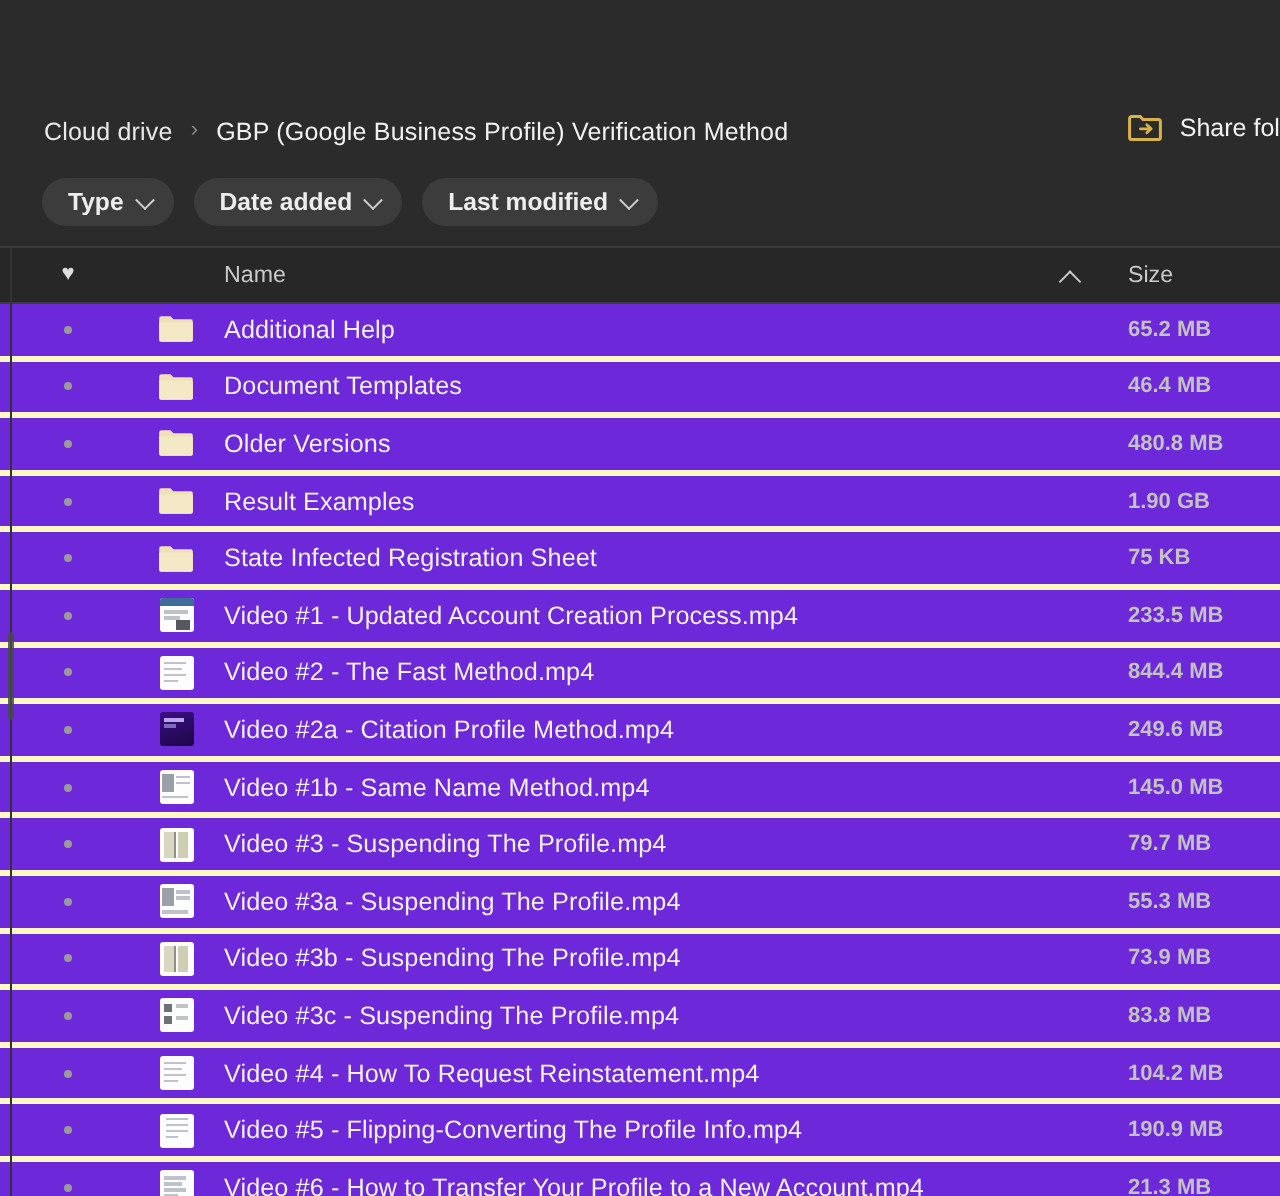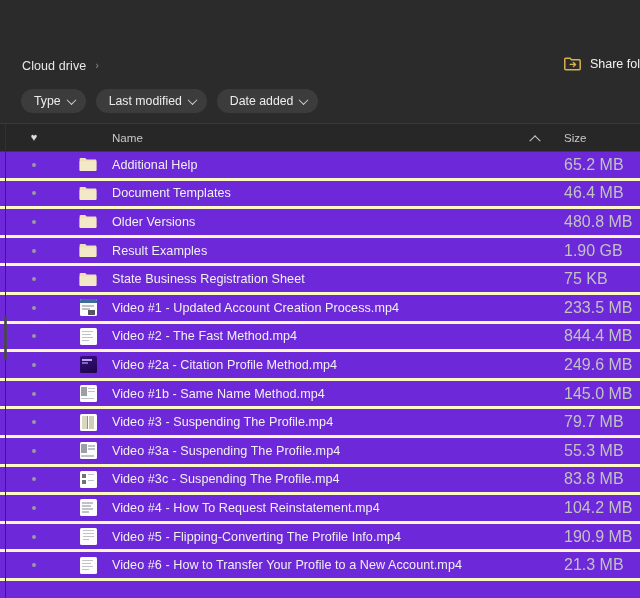--- a/index.html
+++ b/index.html
@@ -71,20 +71,21 @@
   }
   .share-icon svg { display:block; }
 
   
   .filters {
     position: absolute;
     left: 21px;
     top: 41px;
     display: flex;
     gap: 10px;
+    font-weight: bold;
   }
   .chip {
     display: flex;
     align-items: center;
     gap: 7px;
     height: 24px;
     padding: 0 11px 0 13px;
     border-radius: 12px;
     background: #3c3c3c;
     color: #ededed;
@@ -147,23 +148,24 @@
     display:block;
   }
 
   .row .c-name {
     white-space: nowrap;
     overflow: hidden;
     text-overflow: ellipsis;
     letter-spacing: .05px;
   }
   .row .c-size {
-    font-size: 16px;
+    font-size: 11px;
     color: #c2c2c2;
     white-space: nowrap;
+    font-weight: bold;
   }
 
   
   .folder-ic { width:18px; height:15px; display:block; }
   .thumb {
     width: 17px; height: 17px;
     border-radius: 1.5px;
     background: #fdfdfd;
     position: relative;
     overflow: hidden;
@@ -237,43 +239,44 @@
 </head>
 <body>
 
 <div id="app">
 
   <div class="top-band">
 
     <div class="breadcrumb">
       <span>Cloud drive</span>
       <span class="crumb-sep">›</span>
+      <span class="crumb-current">GBP (Google Business Profile) Verification Method</span>
     </div>
 
     <div class="share-btn">
       <span class="share-icon">
         <svg width="17" height="14" viewBox="0 0 17 14">
           <path d="M0.8 2.2a1 1 0 0 1 1-1h4.3l1.4 1.5h7.7a1 1 0 0 1 1 1v8.1a1 1 0 0 1-1 1H1.8a1 1 0 0 1-1-1z" fill="none" stroke="#d8b24a" stroke-width="1.5"></path>
           <path d="M6.2 7.4h5.2M9.4 5.4l2.2 2-2.2 2" fill="none" stroke="#d8b24a" stroke-width="1.4" stroke-linecap="round" stroke-linejoin="round"></path>
         </svg>
       </span>
       <span>Share folder</span>
     </div>
 
     <div class="filters">
       <div class="chip">
         <span>Type</span>
         <span class="caret"></span>
       </div>
       <div class="chip">
-        <span>Last modified</span>
+        <span>Date added</span>
         <span class="caret"></span>
       </div>
       <div class="chip">
-        <span>Date added</span>
+        <span>Last modified</span>
         <span class="caret"></span>
       </div>
     </div>
   </div>
 
   <div class="table">
 
     <div class="col-head">
       <div class="c-fav">
         <span class="heart-icon">♥</span>
@@ -356,21 +359,21 @@
             <span class="dot"></span>
           </div>
           <div class="c-icon">
             <span>
               <svg class="folder-ic" viewBox="0 0 18 15">
                 <path d="M0.6 2.1a1 1 0 0 1 1-1h4.6L7.7 2.6h8.7a1 1 0 0 1 1 1v9.3a1 1 0 0 1-1 1H1.6a1 1 0 0 1-1-1z" fill="#efe1b6"></path>
                 <path d="M0.6 4.3h16.8v8.6a1 1 0 0 1-1 1H1.6a1 1 0 0 1-1-1z" fill="#f4e9c6"></path>
               </svg>
             </span>
           </div>
-          <div class="c-name">State Business Registration Sheet</div>
+          <div class="c-name">State Infected Registration Sheet</div>
           <div class="c-sort"></div>
           <div class="c-size">75 KB</div>
         </div>
         <div class="row">
           <div class="c-fav">
             <span class="dot"></span>
           </div>
           <div class="c-icon">
             <span class="thumb tv-win">
               <i class="bar"></i>
@@ -452,20 +455,35 @@
             <span class="thumb tv-blk">
               <i class="blk"></i>
               <i class="l1"></i>
               <i class="l2"></i>
               <i class="l3"></i>
             </span>
           </div>
           <div class="c-name">Video #3a - Suspending The Profile.mp4</div>
           <div class="c-sort"></div>
           <div class="c-size">55.3 MB</div>
+        </div>
+        <div class="row">
+          <div class="c-fav">
+            <span class="dot"></span>
+          </div>
+          <div class="c-icon">
+            <span class="thumb tv-cols">
+              <i class="c1"></i>
+              <i class="c2"></i>
+              <i class="mid"></i>
+            </span>
+          </div>
+          <div class="c-name">Video #3b - Suspending The Profile.mp4</div>
+          <div class="c-sort"></div>
+          <div class="c-size">73.9 MB</div>
         </div>
         <div class="row">
           <div class="c-fav">
             <span class="dot"></span>
           </div>
           <div class="c-icon">
             <span class="thumb tv-grid">
               <i class="g1"></i>
               <i class="g2"></i>
               <i class="g3"></i>

